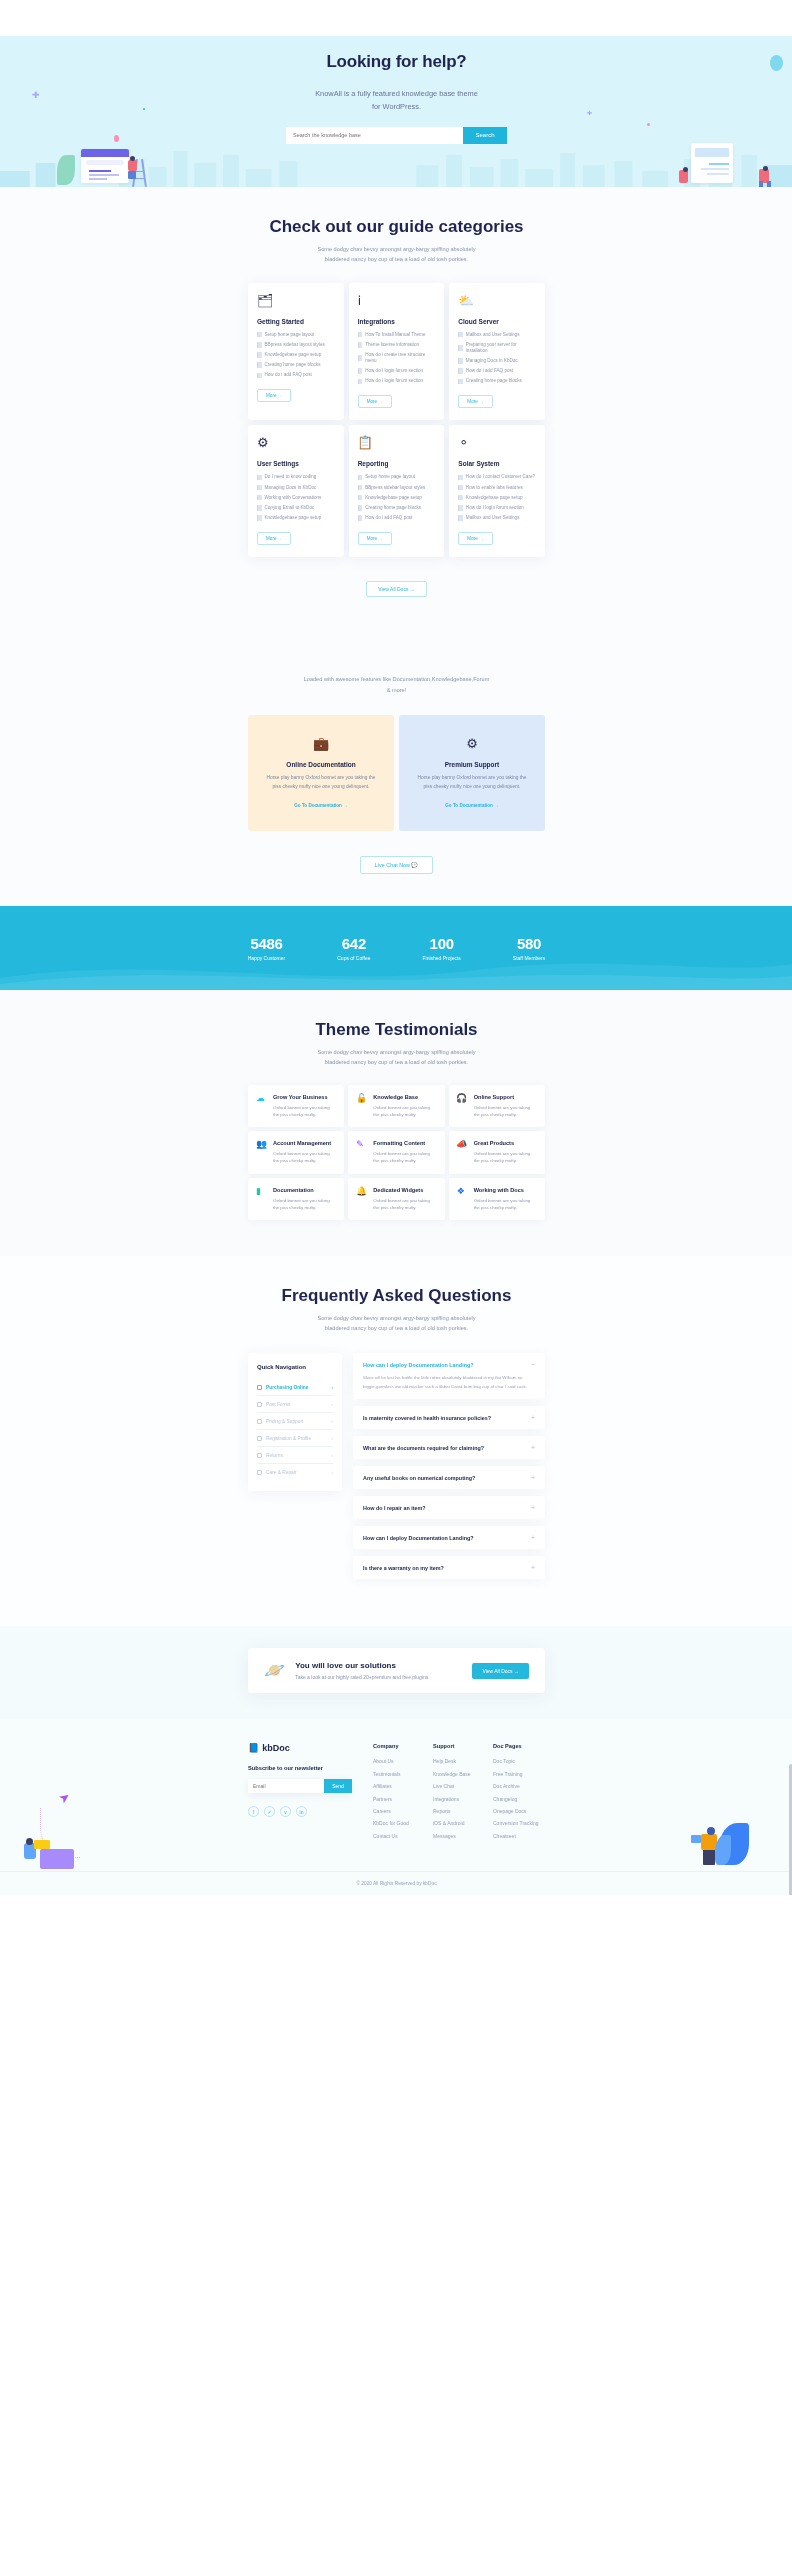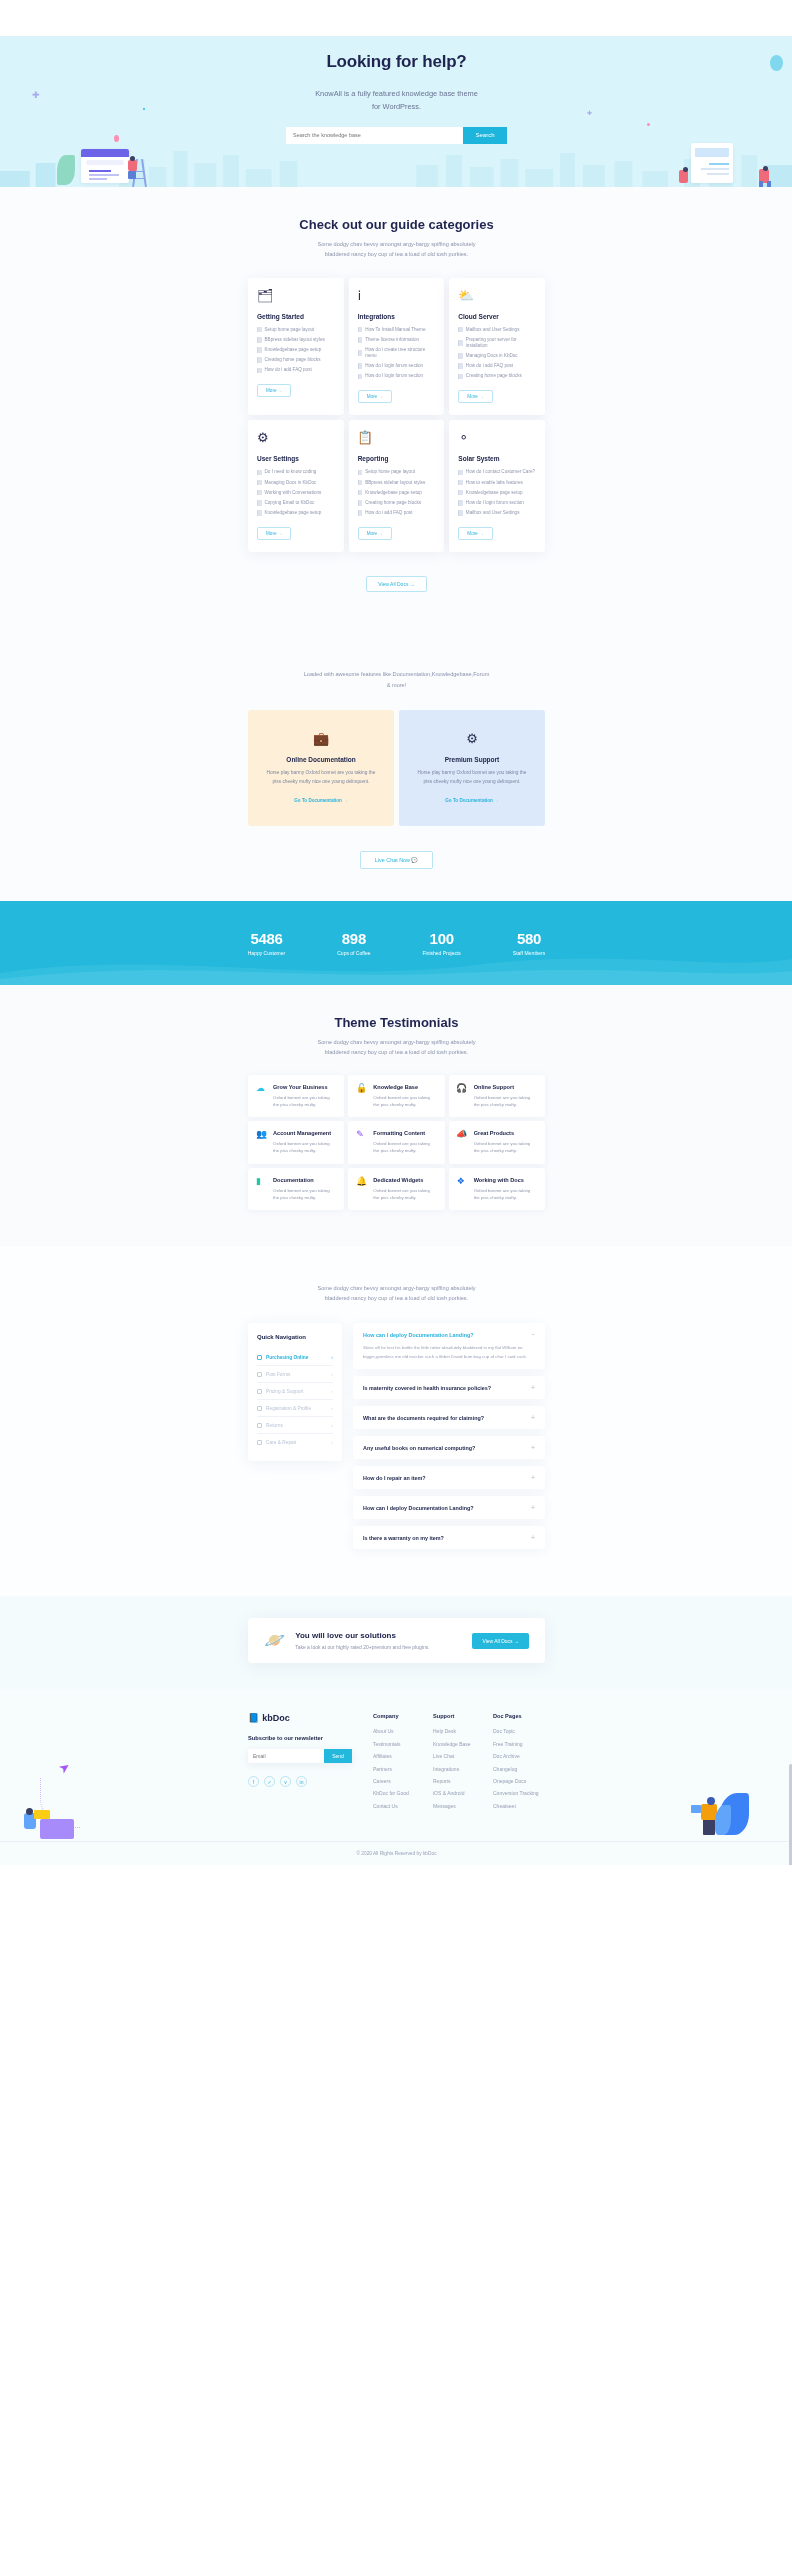--- a/index.html
+++ b/index.html
@@ -15,21 +15,21 @@
   .hero p{font-size:7.4px;color:#6b7392;margin-top:9px;line-height:1.75;}
   .searchbar{margin:13px auto 0;width:221px;display:flex;height:17px;}
   .searchbar input{flex:1;border:none;outline:none;background:#fff;font-size:5.5px;
       padding:0 7px;color:#9aa1b8;font-family:"Liberation Sans",sans-serif;}
   .searchbar button{width:44px;background:#1eb5dc;color:#fff;border:none;font-size:6px;cursor:pointer;
       font-family:"Liberation Sans",sans-serif;}
   .blob{position:absolute;border-radius:50%;}
   .city{position:absolute;left:0;bottom:0;width:793px;height:46px;opacity:.5;}
 
   
-  .sec-title{text-align:center;font-size:13px;font-weight:bold;color:#1f2450;}
+  .sec-title{text-align:center;font-size:17px;font-weight:bold;color:#1f2450;}
   .sec-sub{text-align:center;font-size:5.6px;color:#8c93ab;line-height:1.85;margin-top:7px;}
 
   
   .categories{background:#fbfcfe;padding:30px 0 36px;position:relative;}
   .cat-grid{width:297px;margin:18px auto 0;display:grid;grid-template-columns:repeat(3,1fr);gap:5px;}
   .cat-card{background:#fff;border-radius:3px;box-shadow:0 2px 14px rgba(40,60,120,.07);
       padding:11px 9px 12px;min-height:123px;}
   .cat-ico{width:15px;height:15px;margin-bottom:9px;}
   .cat-name{font-size:6.5px;font-weight:bold;color:#20264c;margin-bottom:7px;}
   .cat-list{list-style:none;}
@@ -371,21 +371,21 @@
     <svg style="position:absolute;left:0;bottom:0;width:793px;height:40px;" viewBox="0 0 800 40" preserveAspectRatio="none">
       <path d="M0,28 C160,4 320,40 480,20 C620,3 720,26 800,14 L800,40 L0,40 Z" fill="#3ec2e2" opacity=".55"></path>
       <path d="M0,34 C180,14 300,36 460,28 C640,19 720,34 800,26 L800,40 L0,40 Z" fill="#56cbe7" opacity=".45"></path>
     </svg>
     <div class="counter-grid" id="counter-grid">
         <div class="ct-item">
           <div class="ct-num">5486</div>
           <div class="ct-lab">Happy Customer</div>
         </div>
         <div class="ct-item">
-          <div class="ct-num">898</div>
+          <div class="ct-num">642</div>
           <div class="ct-lab">Cups of Coffee</div>
         </div>
         <div class="ct-item">
           <div class="ct-num">100</div>
           <div class="ct-lab">Finished Projects</div>
         </div>
         <div class="ct-item">
           <div class="ct-num">580</div>
           <div class="ct-lab">Staff Members</div>
         </div>
@@ -456,20 +456,21 @@
           <div class="td-ico" style="color:#1e6fe0">❖</div>
           <div>
             <div class="td-name">Working with Docs</div>
             <div class="td-desc">Oxford bonnet are you taking the piss cheeky mufty.</div>
           </div>
         </div>
       </div>
   </section>
 
   <section class="faq">
+    <div class="sec-title">Frequently Asked Questions</div>
     <div class="sec-sub" style="max-width:178px;margin-left:auto;margin-right:auto;">Some dodgy chav bevvy amongst argy-bargy spiffing absolutely bladdered nancy boy cup of tea a load of old tosh porkies.</div>
     <div class="faq-wrap">
       <aside class="qnav">
         <div class="qnav-title">Quick Navigation</div>
         <div id="qnav-list">
             <div class="qnav-item active">
               <span class="qi"></span>
               <span class="ql">Purchasing Online</span>
               <span class="qc">›</span>
             </div>

